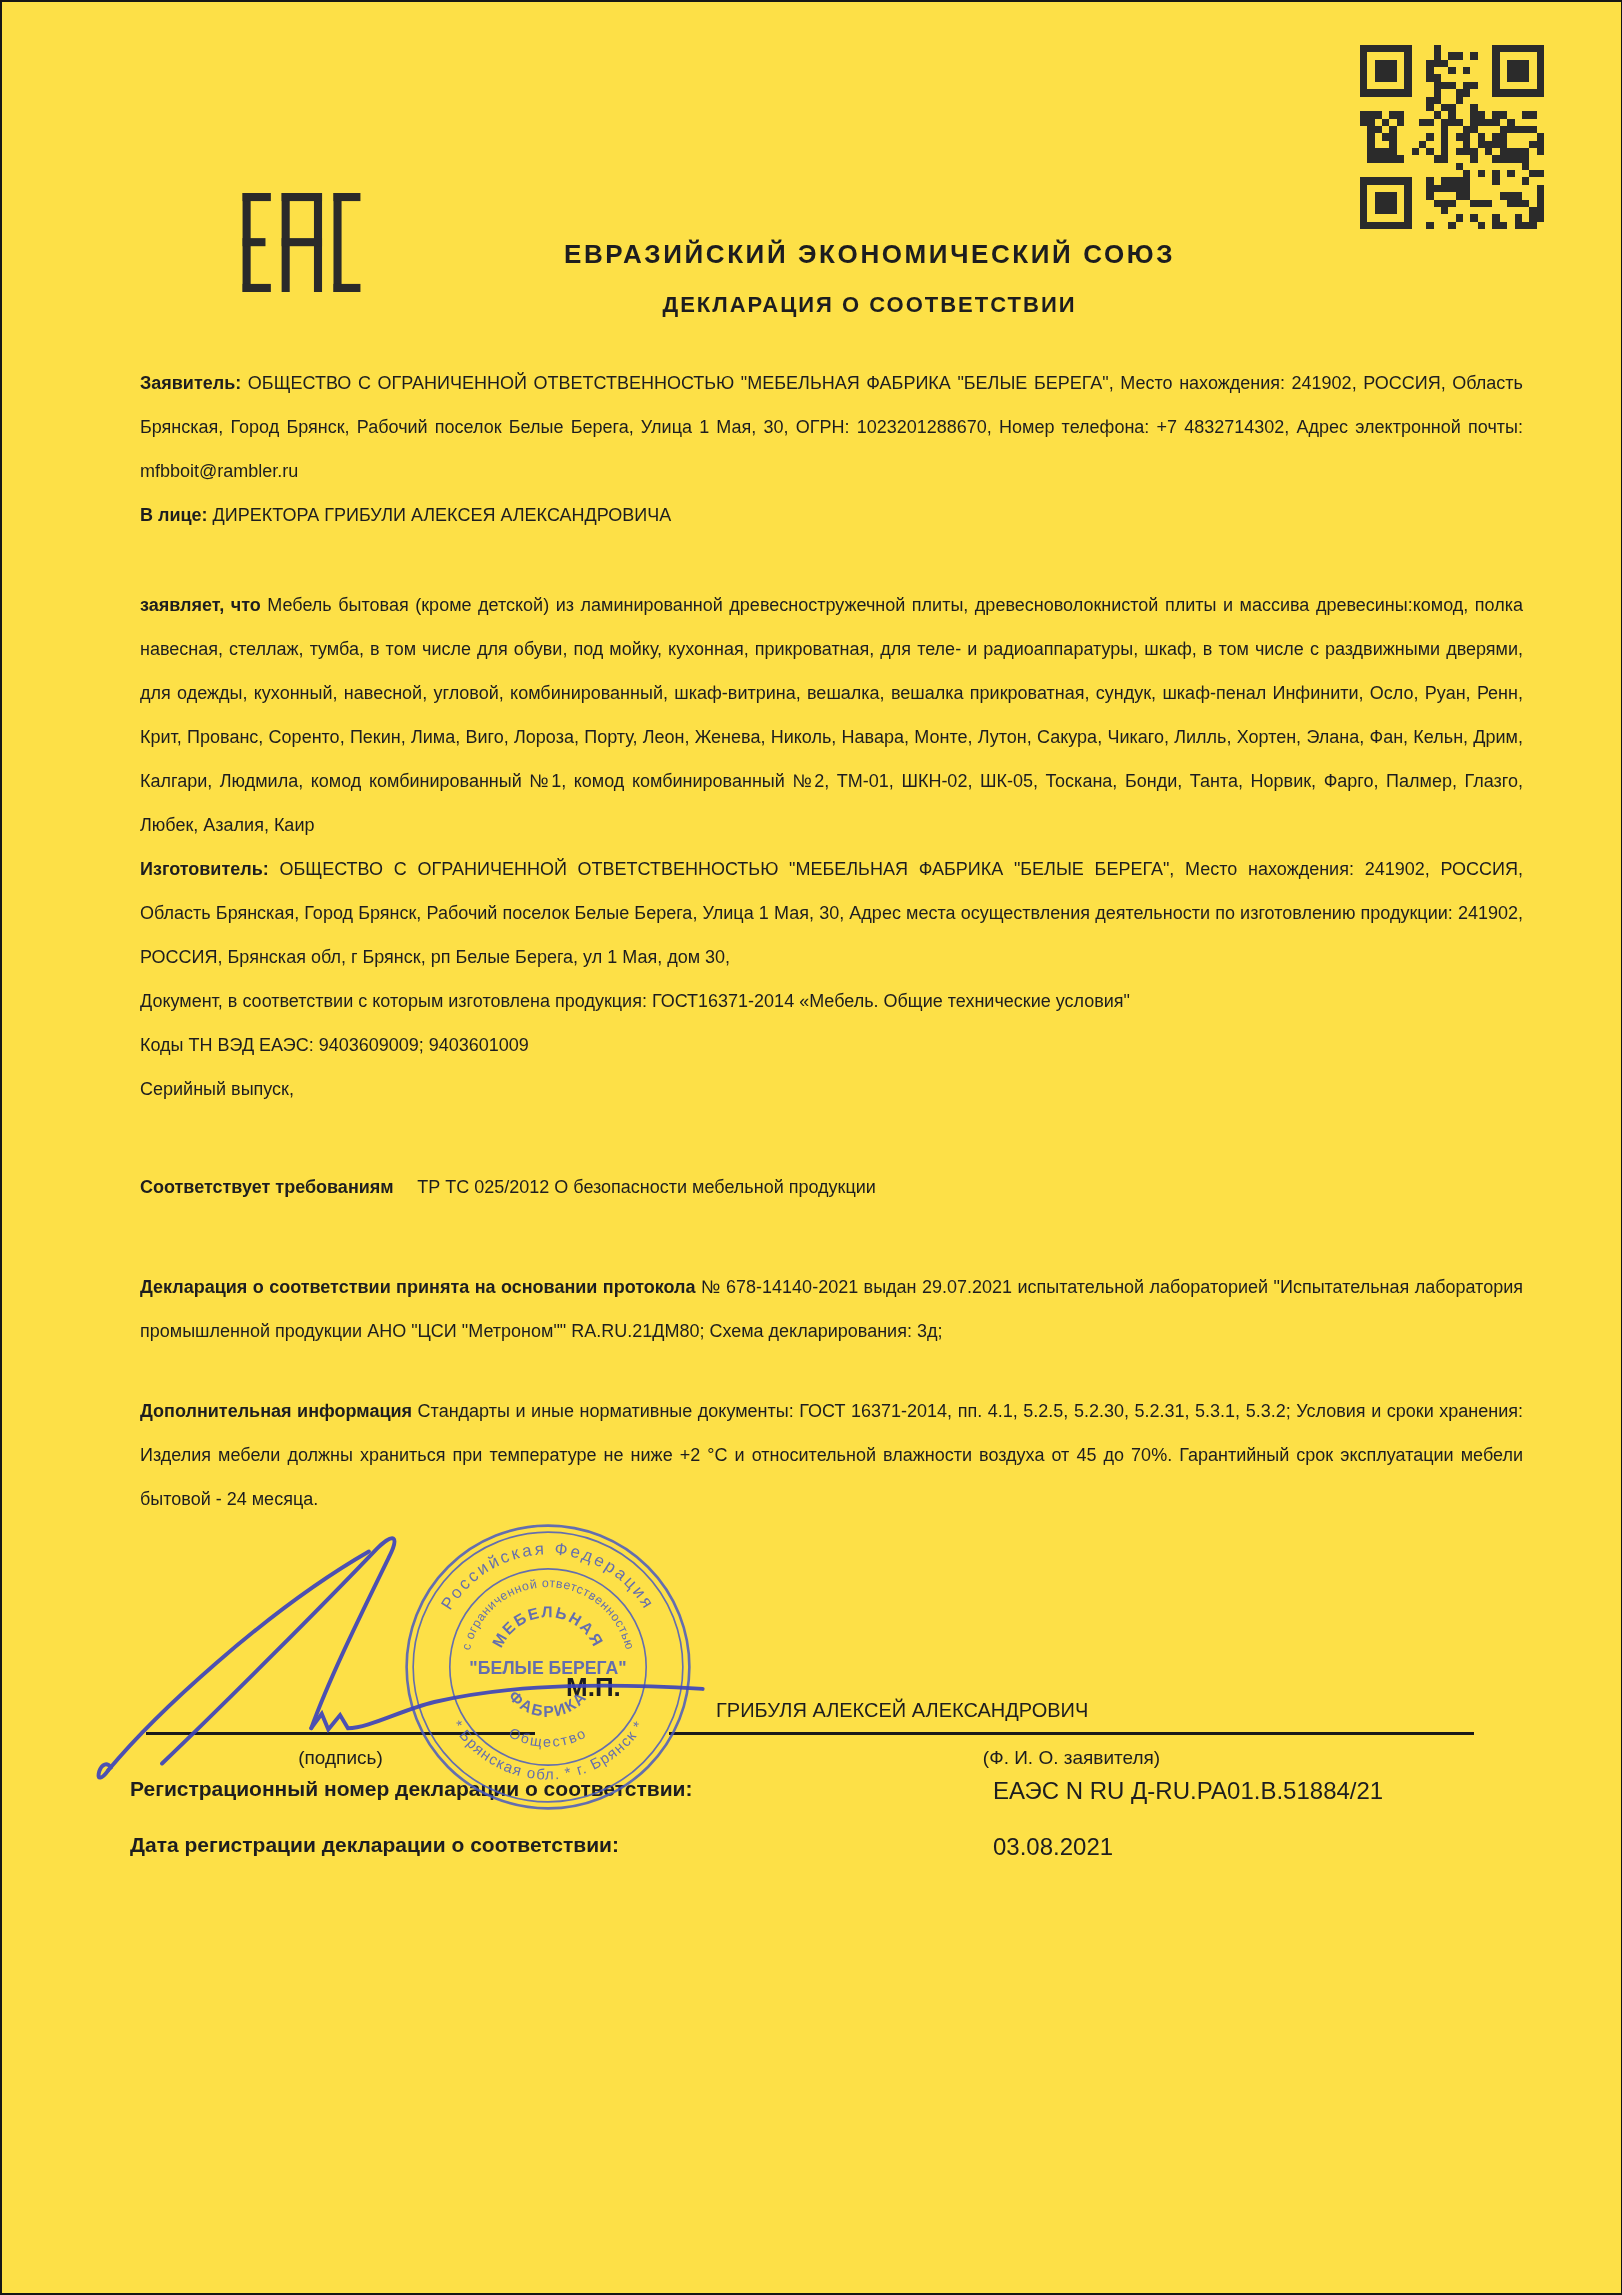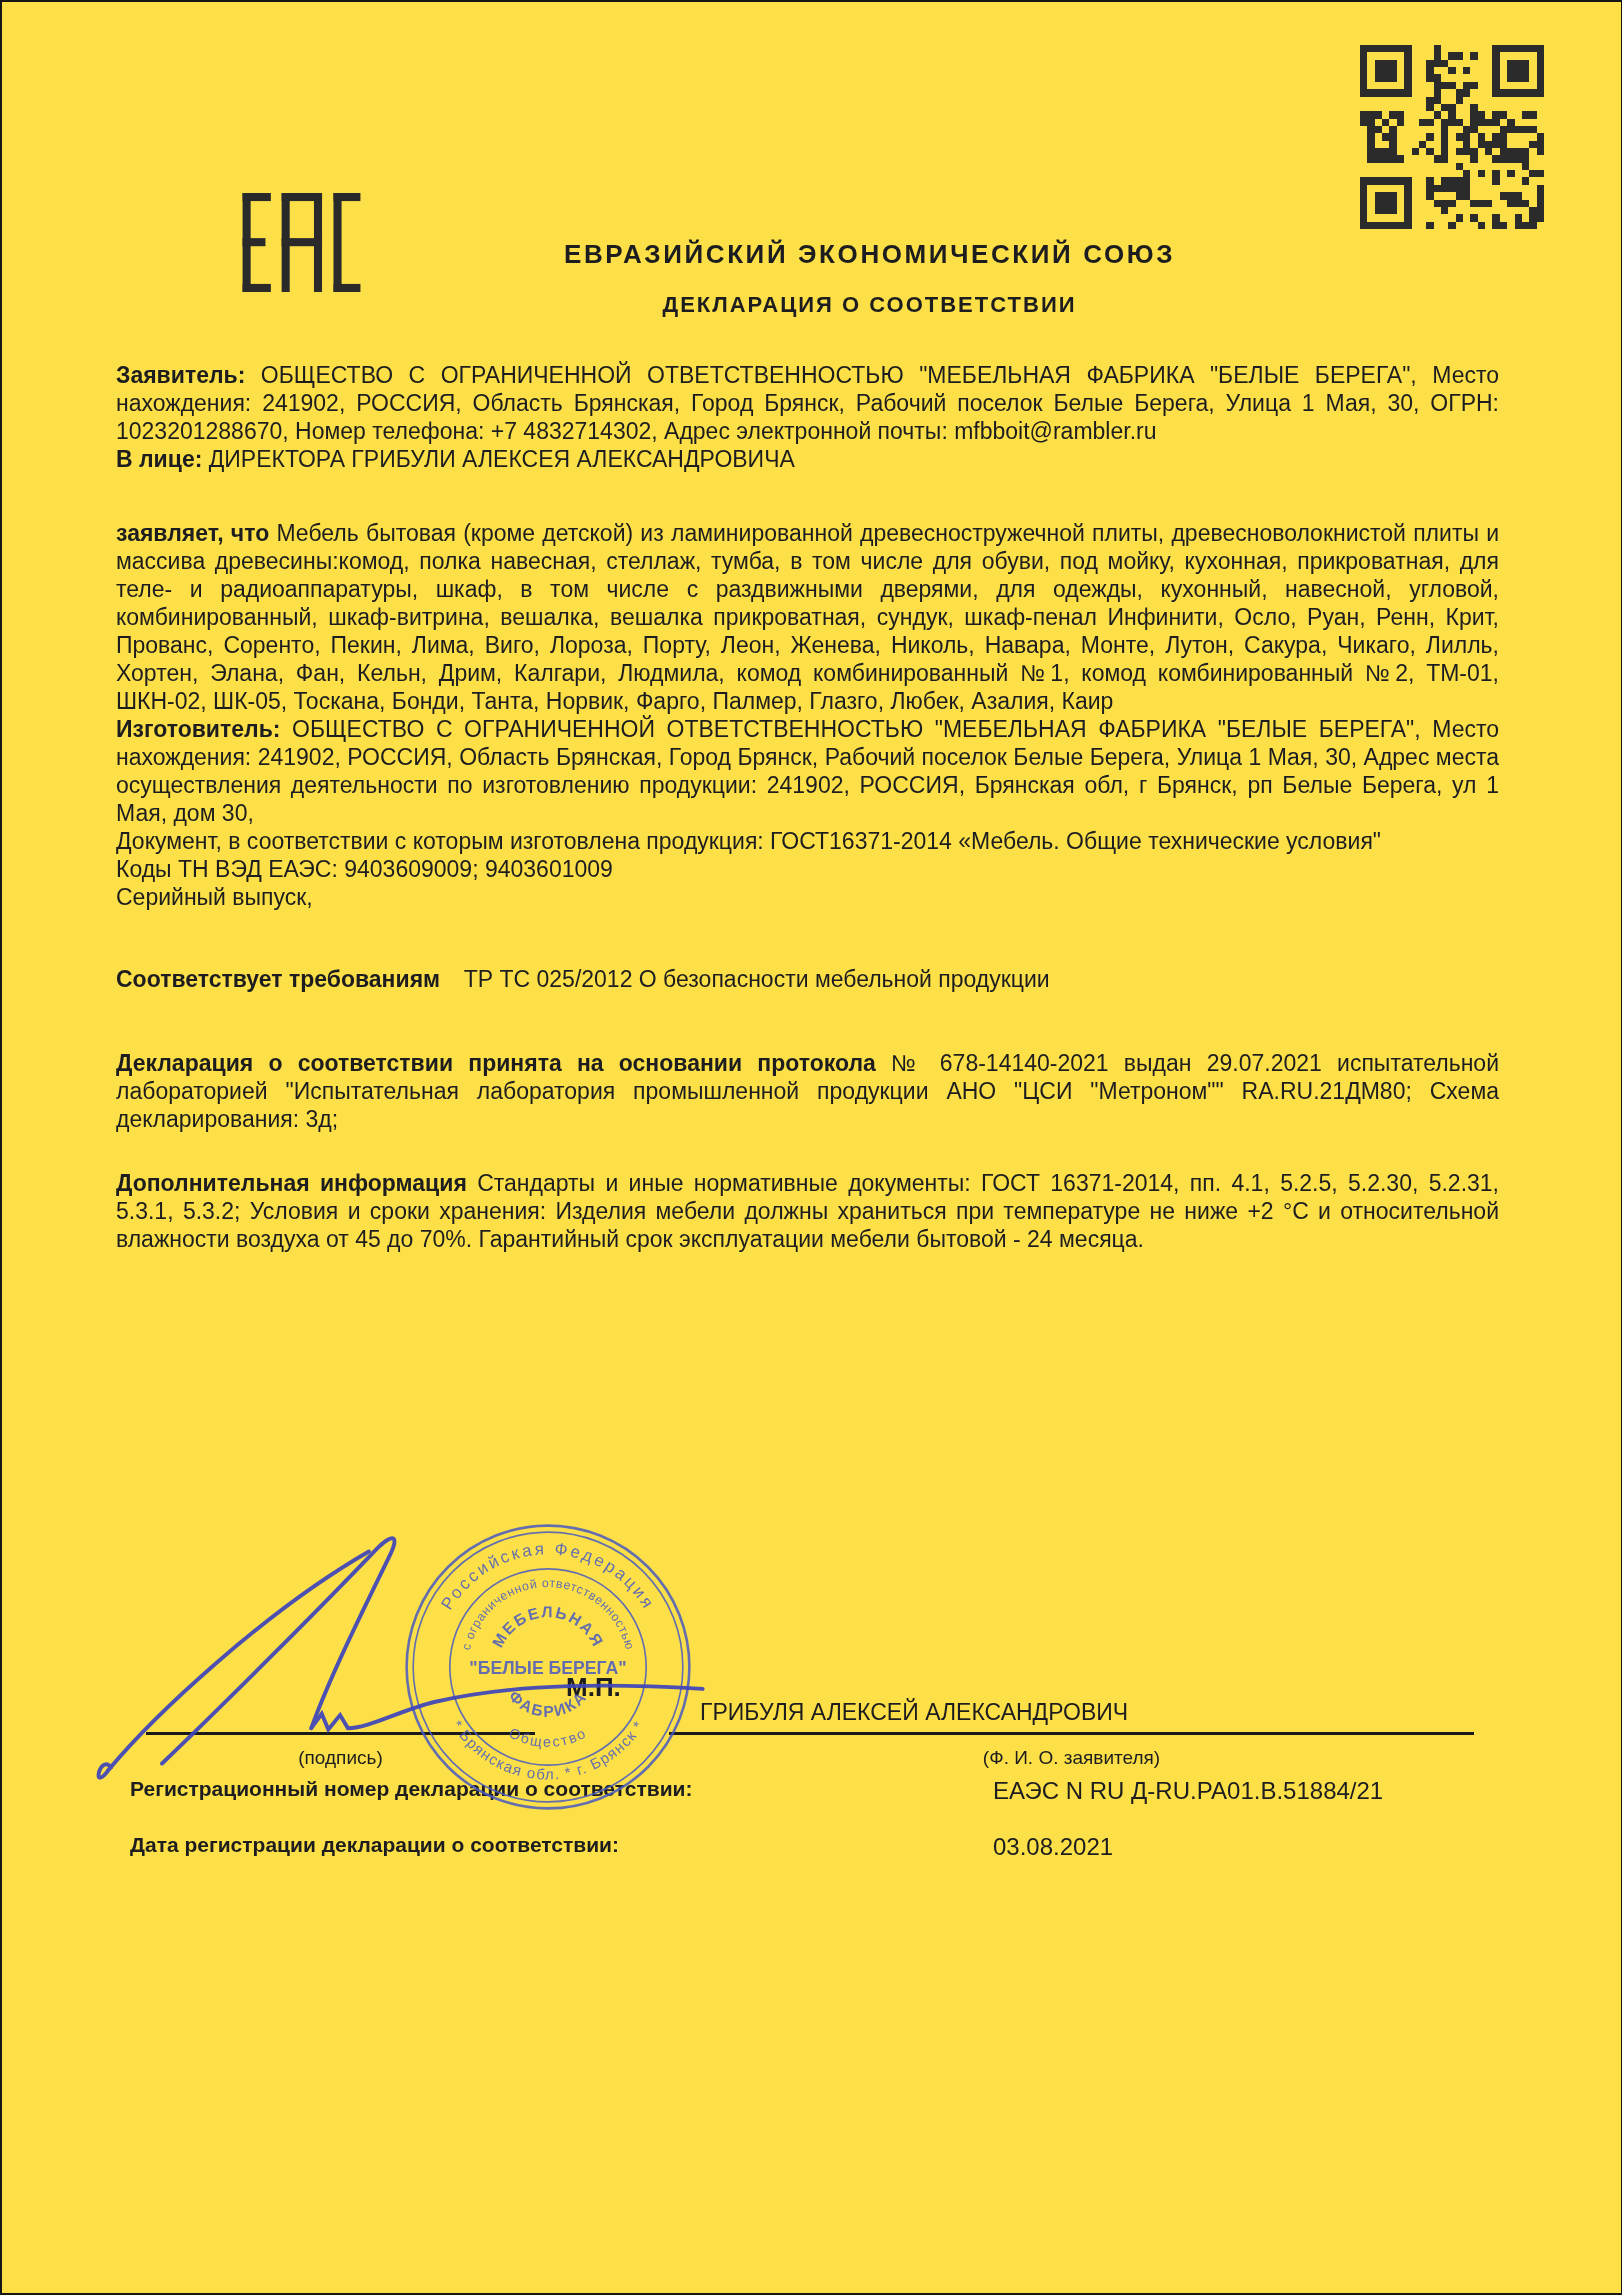--- a/index.html
+++ b/index.html
@@ -13,37 +13,37 @@
     color:#1d1d1f;
     overflow:hidden;
   }
   
   .eac-logo{position:absolute;left:239px;top:191px;width:121px;height:99px;}
   .qr{position:absolute;left:1358px;top:43px;width:184px;height:184px;fill:#2b2b2b;}
   .header{position:absolute;left:357px;top:236px;width:1021px;text-align:center;}
   .union-title{font-size:26px;font-weight:bold;letter-spacing:2.6px;line-height:33px;}
   .doc-title{font-size:22px;font-weight:bold;letter-spacing:2px;line-height:33px;margin-top:17px;}
   
-  .content{position:absolute;left:114px;top:359px;width:1383px;font-size:23px;line-height:28px;}
+  .content{position:absolute;left:138px;top:359px;width:1383px;font-size:18px;line-height:44px;}
   .para{margin:0;text-align:justify;}
   .para b{font-weight:bold;}
   .mt-declares{margin-top:46px;}
   .mt-compliance{margin-top:54px;text-align:left;}
   .compliance-text{margin-left:23.6px;}
   .mt-basis{margin-top:56px;}
   .mt-additional{margin-top:36px;}
   .mt-validity{margin-top:30px;}
   .validity-line1{display:flex;align-items:baseline;}
   .validity-line1 b{flex:1;text-align:justify;text-align-last:justify;}
   .validity-line1 .date{margin-left:18.3px;white-space:nowrap;font-weight:normal;}
   
   .sig-svg{position:absolute;left:92px;top:1518px;width:733px;height:275px;z-index:30;}
   .stamp-svg{position:absolute;left:402px;top:1521px;width:288px;height:288px;z-index:25;opacity:.85;}
   .mp{position:absolute;left:564px;top:1670px;font-size:26px;font-weight:bold;z-index:20;}
-  .claimant-name{position:absolute;left:698px;top:1697px;font-size:23px;z-index:20;white-space:nowrap;}
+  .claimant-name{position:absolute;left:714px;top:1697px;font-size:20px;z-index:20;white-space:nowrap;}
   .rule{position:absolute;top:1730px;height:3.3px;background:#1a1a1a;z-index:10;}
   .rule-left{left:144px;width:389px;}
   .rule-right{left:667px;width:805px;}
   .caption{position:absolute;top:1745px;font-size:19px;text-align:center;z-index:10;}
   .caption-podpis{left:144px;width:389px;}
   .caption-fio{left:667px;width:805px;}
   
   .reg-label{position:absolute;left:128px;font-size:21px;font-weight:bold;white-space:nowrap;}
   .reg-value{position:absolute;left:970px;font-size:24px;white-space:nowrap;margin-left:21px;}
   .row-number{top:1775px;}

